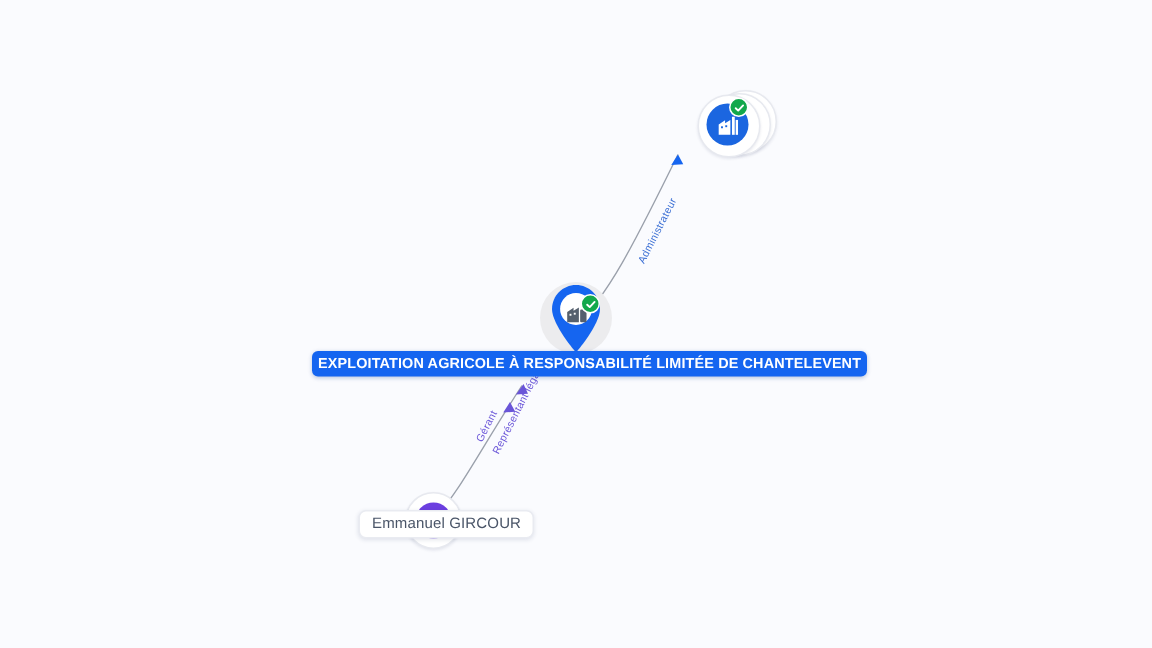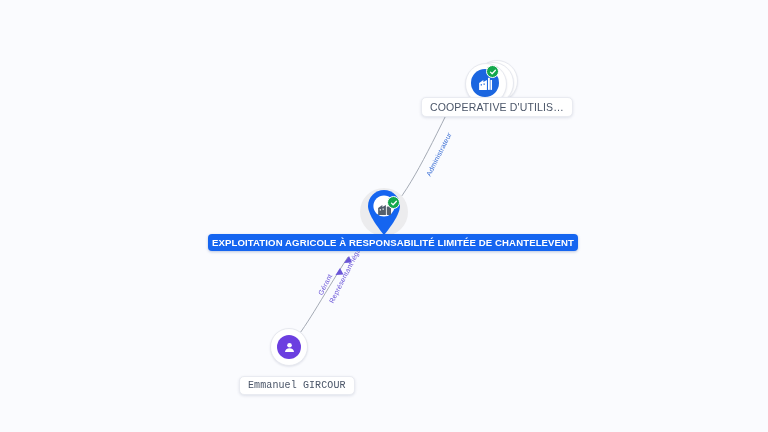--- a/index.html
+++ b/index.html
@@ -128,21 +128,20 @@
       </svg>
     </div>
 
     <div class="badge-check" style="left:26px;top:7px;">
       <svg width="8" height="8" viewBox="0 0 12 12" aria-hidden="true">
         <path d="M2.2 6.2 L4.7 8.6 L9.6 3.4" fill="none" stroke="#ffffff" stroke-width="1.9" stroke-linecap="round" stroke-linejoin="round"></path>
       </svg>
     </div>
   </div>
 
-  <div class="label-plain" style="left:421px;top:97px;">COOPERATIVE D'UTILIS…</div>
 
   <div class="node" style="left:358px;top:186px;width:52px;height:56px;">
     <div class="pin-halo" style="left:2px;top:2px;"></div>
 
     <div class="pin-wrap" style="left:4px;top:1px;">
       <svg width="44" height="52" viewBox="0 0 44 52" aria-hidden="true">
         <path d="M22 3 C13.2 3 6 10.2 6 19 C6 29.5 22 48 22 48 C22 48 38 29.5 38 19 C38 10.2 30.8 3 22 3 Z" fill="#1565f0"></path>
         <circle cx="22" cy="19" r="10.6" fill="#ffffff"></circle>
       </svg>
       <div class="pin-inner-icon">
@@ -168,15 +167,15 @@
     <div class="person-ring" style="left:0;top:0;">
       <div class="person-dot">
         <svg width="15" height="15" viewBox="0 0 24 24" aria-hidden="true">
           <circle cx="12" cy="8.4" r="3.7" fill="#ffffff"></circle>
           <path d="M4.8 19.2c0-3.9 3.2-6.2 7.2-6.2s7.2 2.3 7.2 6.2z" fill="#ffffff"></path>
         </svg>
       </div>
     </div>
   </div>
 
-  <div class="label-person" style="left:239px;top:376px;font-family:Liberation Mono, monospace;">Emmanuel GIRCOUR</div>
+  <div class="label-person" style="left:239px;top:340px;">Emmanuel GIRCOUR</div>
 
 </div>
 
 </body></html>

